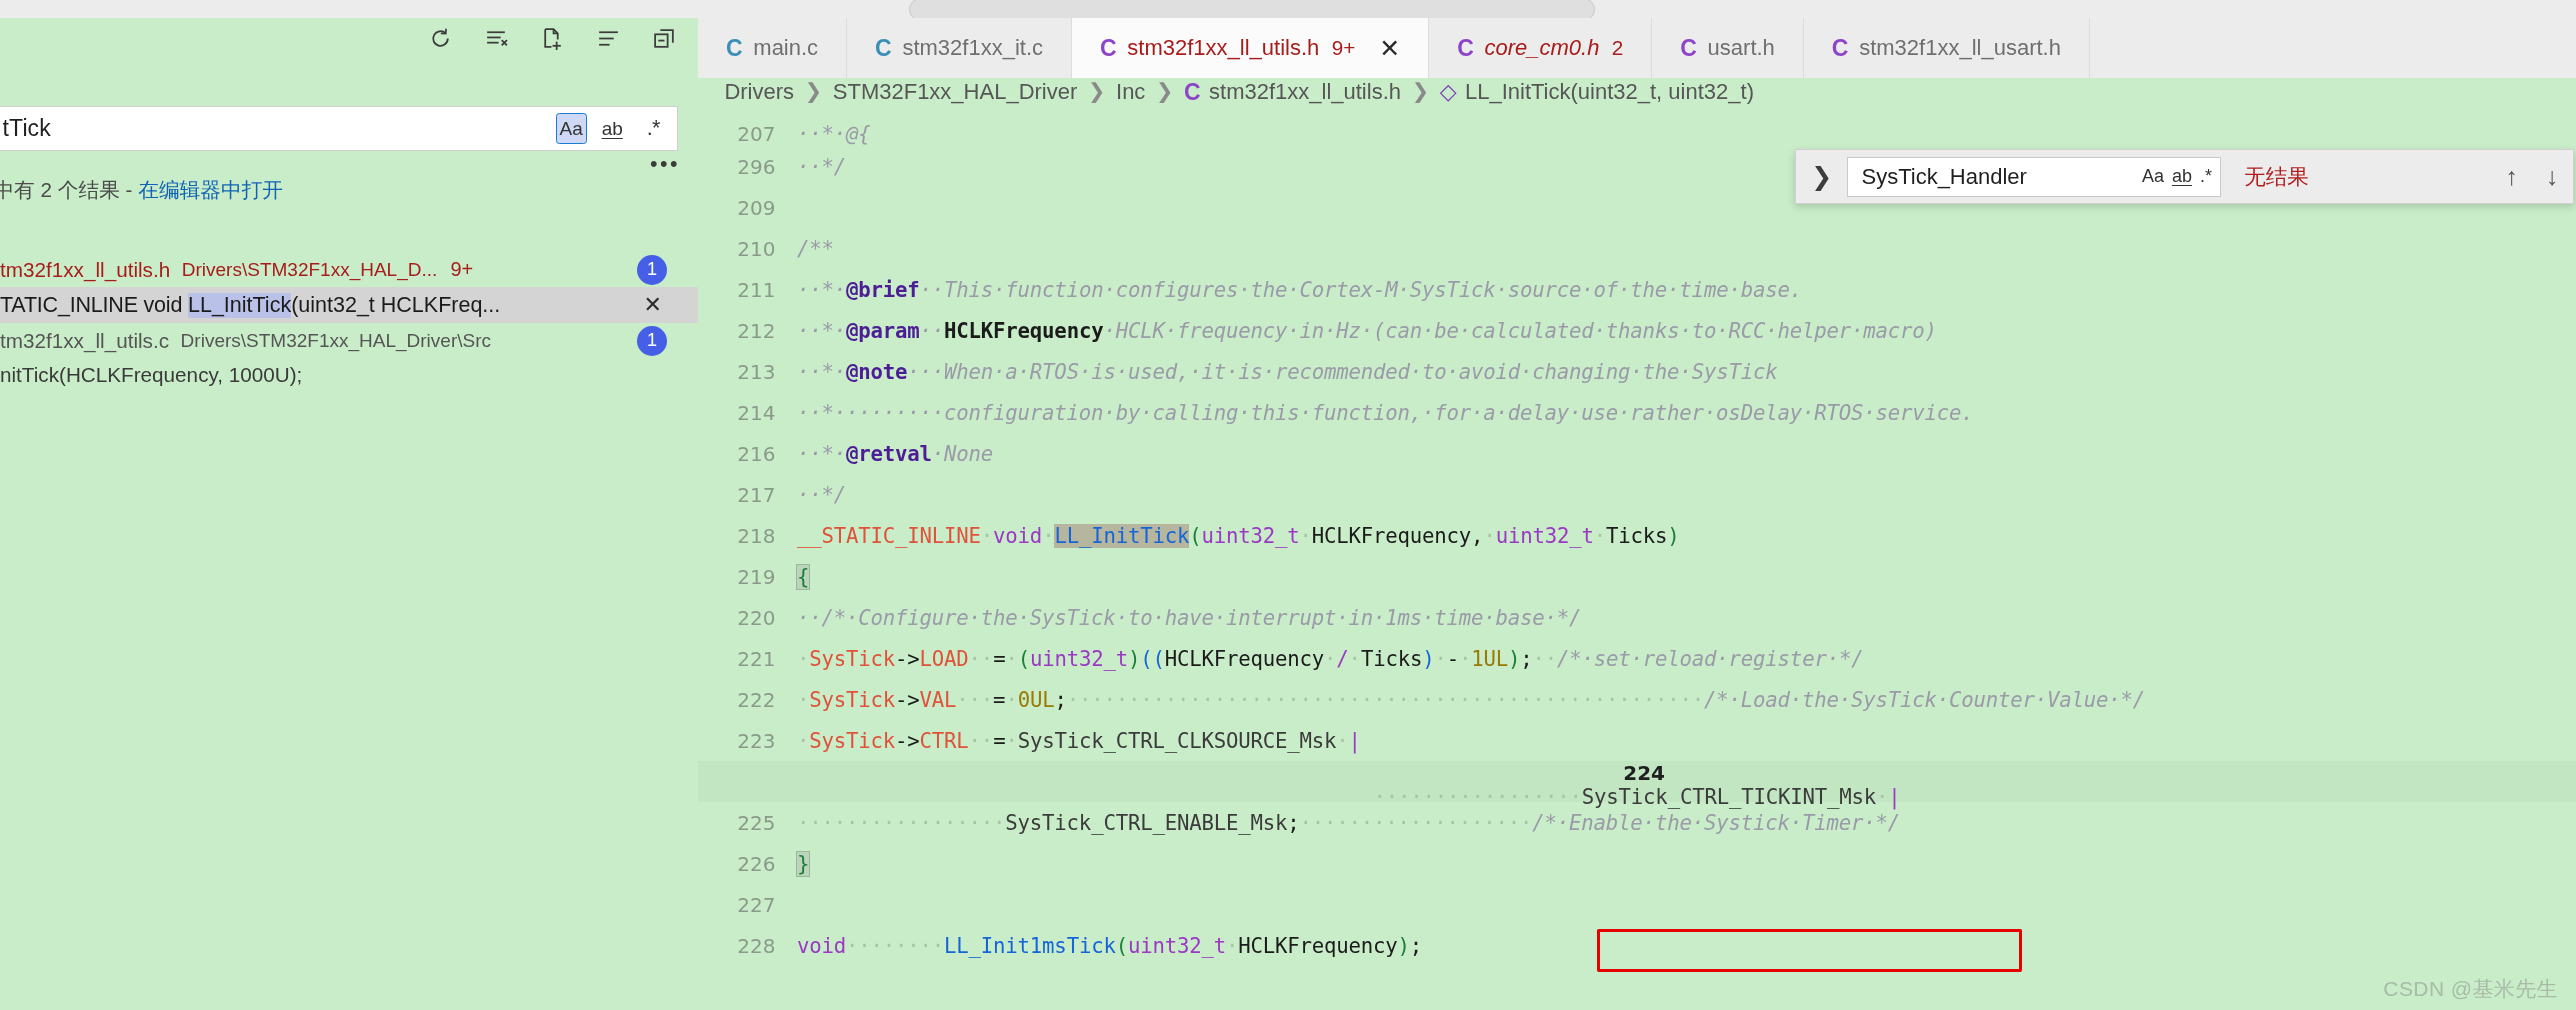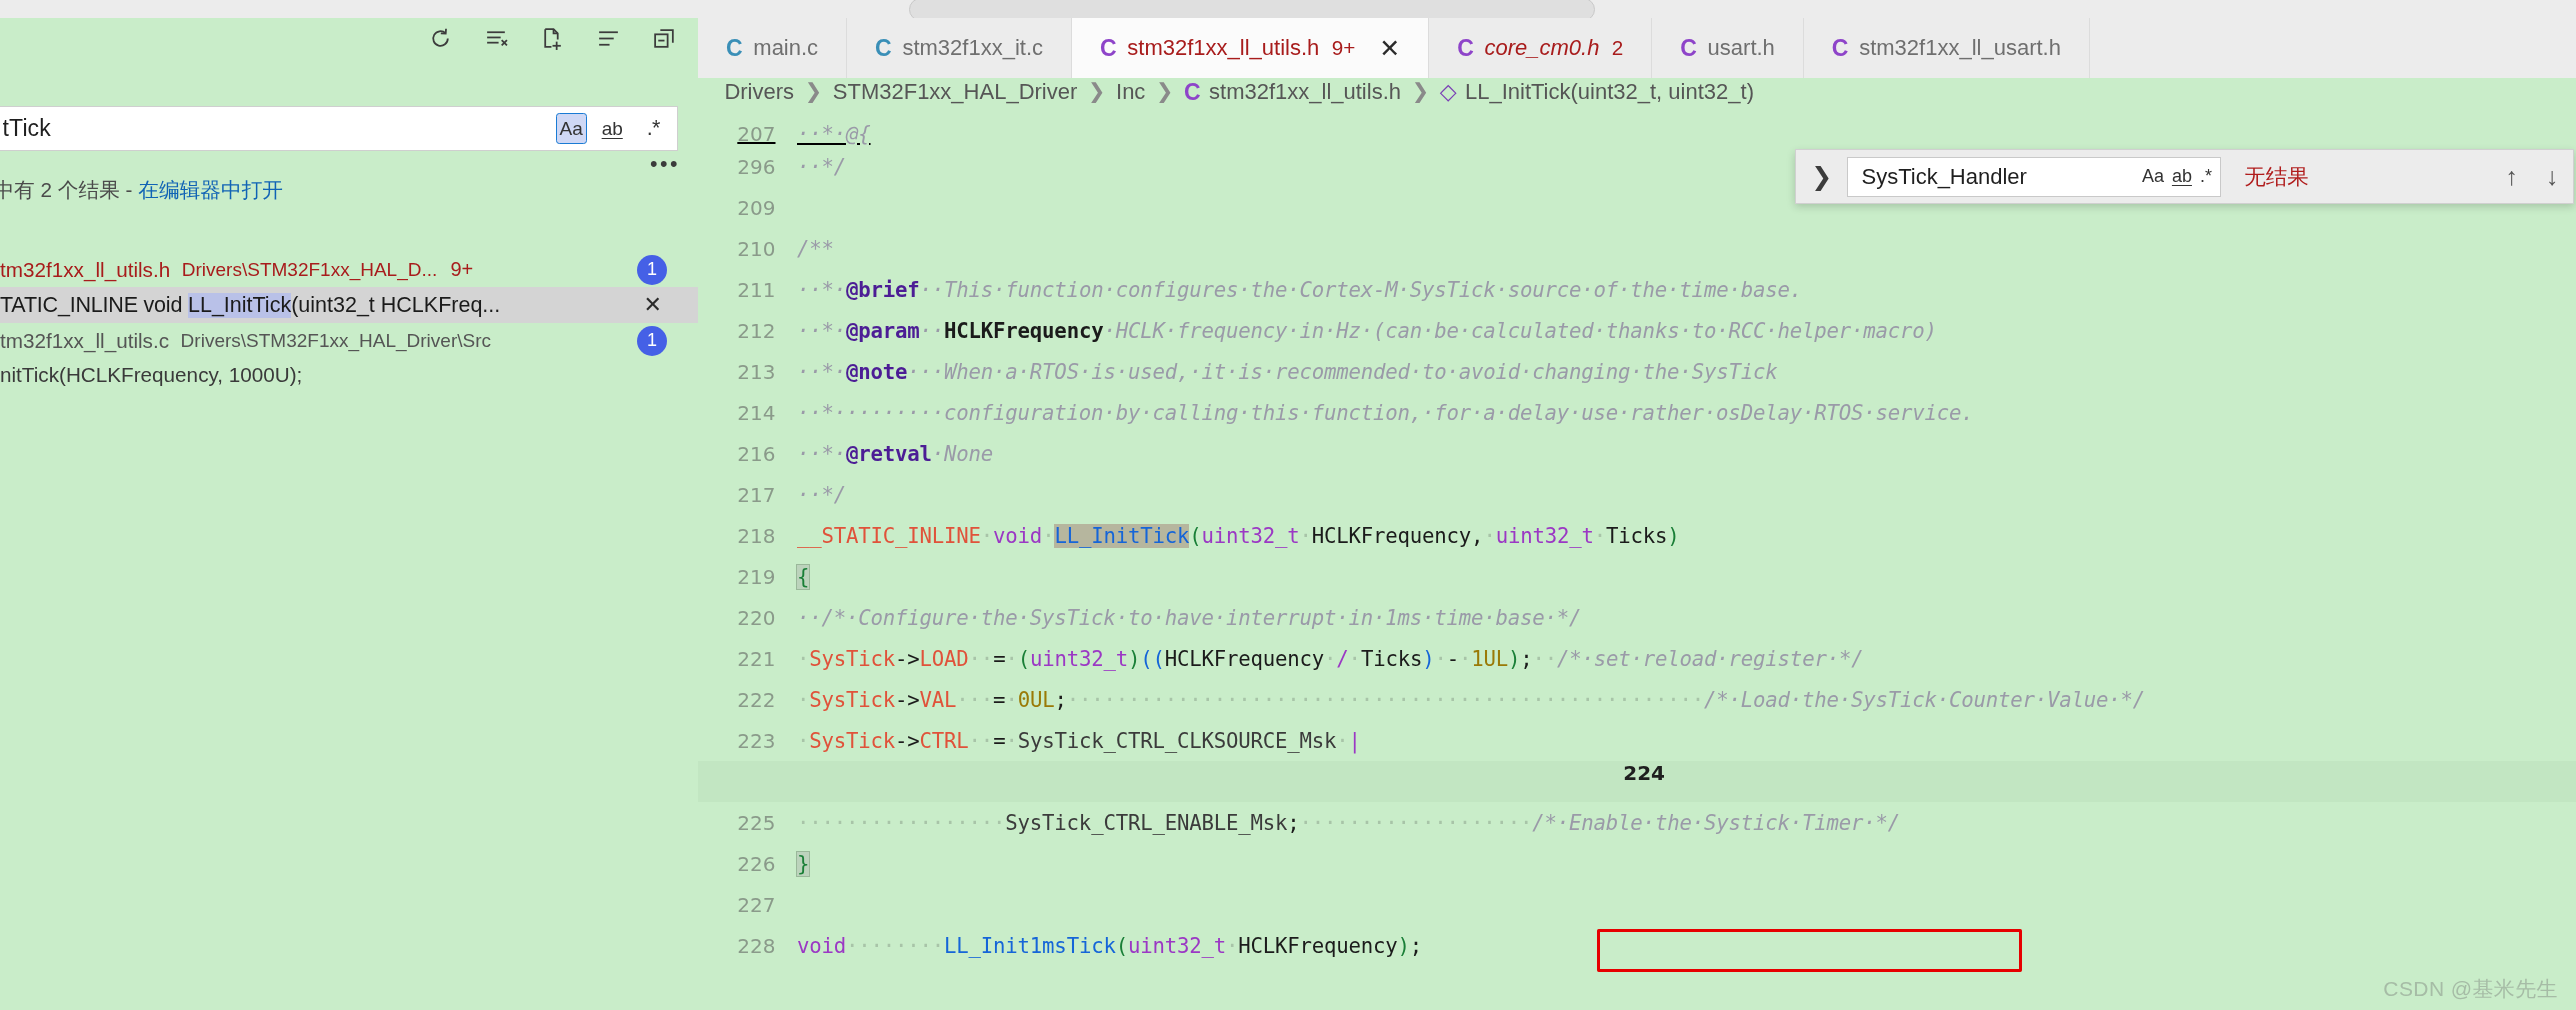--- a/index.html
+++ b/index.html
@@ -322,21 +322,21 @@
       <span class="bc-sep">❯</span>
       <span class="bc-cico">C</span>
       <span class="bc-item">stm32f1xx_ll_utils.h</span>
       <span class="bc-sep">❯</span>
       <span class="bc-sym">◇</span>
       <span class="bc-item">LL_InitTick(uint32_t, uint32_t)</span>
     </div>
 
     <div class="code-wrap">
 
-      <div class="code-line" style="height:25px;text-decoration:underline;">
+      <div class="code-line" style="height:25px;">
         <span class="lnum">207</span>
         <span class="ctext"><span class="c-com">··*·@{</span></span>
       </div>
 
       <div class="code-line">
         <span class="lnum">296</span>
         <span class="ctext"><span class="c-com">··*/</span></span>
       </div>
 
       <div class="code-line">
@@ -405,20 +405,21 @@
         <span class="ctext"><span class="c-dot">·</span><span class="c-obj">SysTick</span><span class="c-op">-&gt;</span><span class="c-field">VAL</span><span class="c-dot">···</span><span class="c-op">=</span><span class="c-dot">·</span><span class="c-num">0UL</span><span class="c-op">;</span><span class="c-dot">····················································</span><span class="c-com">/*·Load·the·SysTick·Counter·Value·*/</span></span>
       </div>
 
       <div class="code-line">
         <span class="lnum">223</span>
         <span class="ctext"><span class="c-dot">·</span><span class="c-obj">SysTick</span><span class="c-op">-&gt;</span><span class="c-field">CTRL</span><span class="c-dot">··</span><span class="c-op">=</span><span class="c-dot">·</span><span class="c-const">SysTick_CTRL_CLKSOURCE_Msk</span><span class="c-dot">·</span><span class="c-paren3">|</span></span>
       </div>
 
       <div class="code-line cur">
         <span class="lnum">224</span>
+        <span class="ctext"><span class="c-dot">·················</span><span class="c-const">SysTick_CTRL_TICKINT_Msk</span><span class="c-dot">·</span><span class="c-paren3">|</span></span>
       </div>
 
       <div class="code-line">
         <span class="lnum">225</span>
         <span class="ctext"><span class="c-dot">·················</span><span class="c-const">SysTick_CTRL_ENABLE_Msk</span><span class="c-op">;</span><span class="c-dot">···················</span><span class="c-com">/*·Enable·the·Systick·Timer·*/</span></span>
       </div>
 
       <div class="code-line">
         <span class="lnum">226</span>
         <span class="ctext"><span class="brace-hl" style="color:#1a7f37;">}</span></span>

